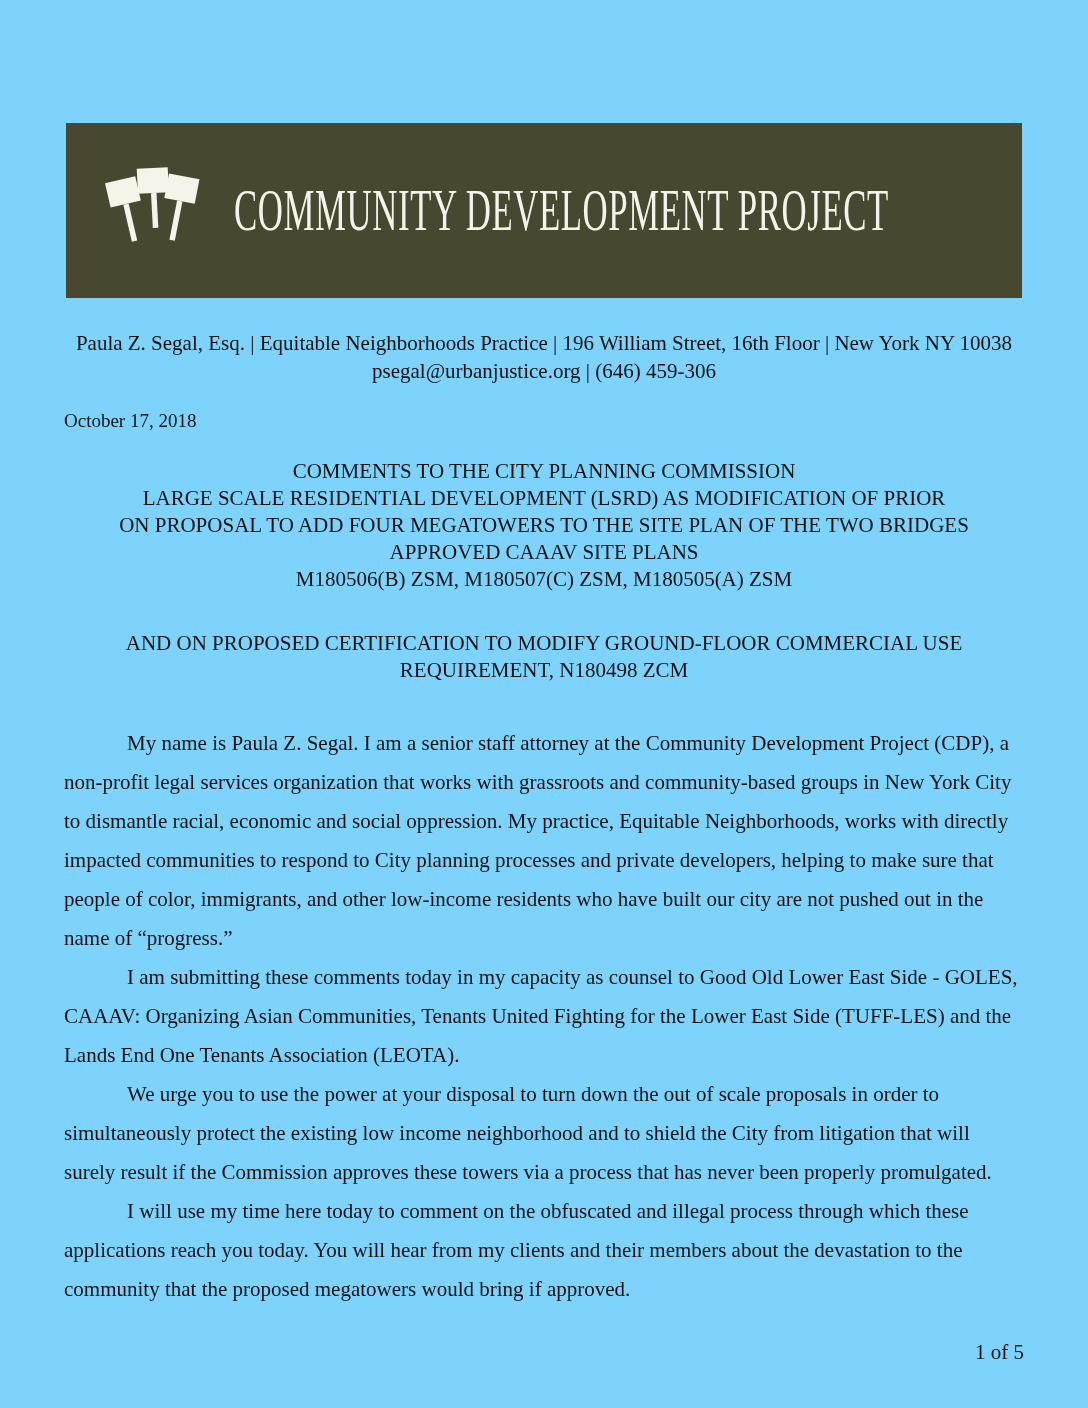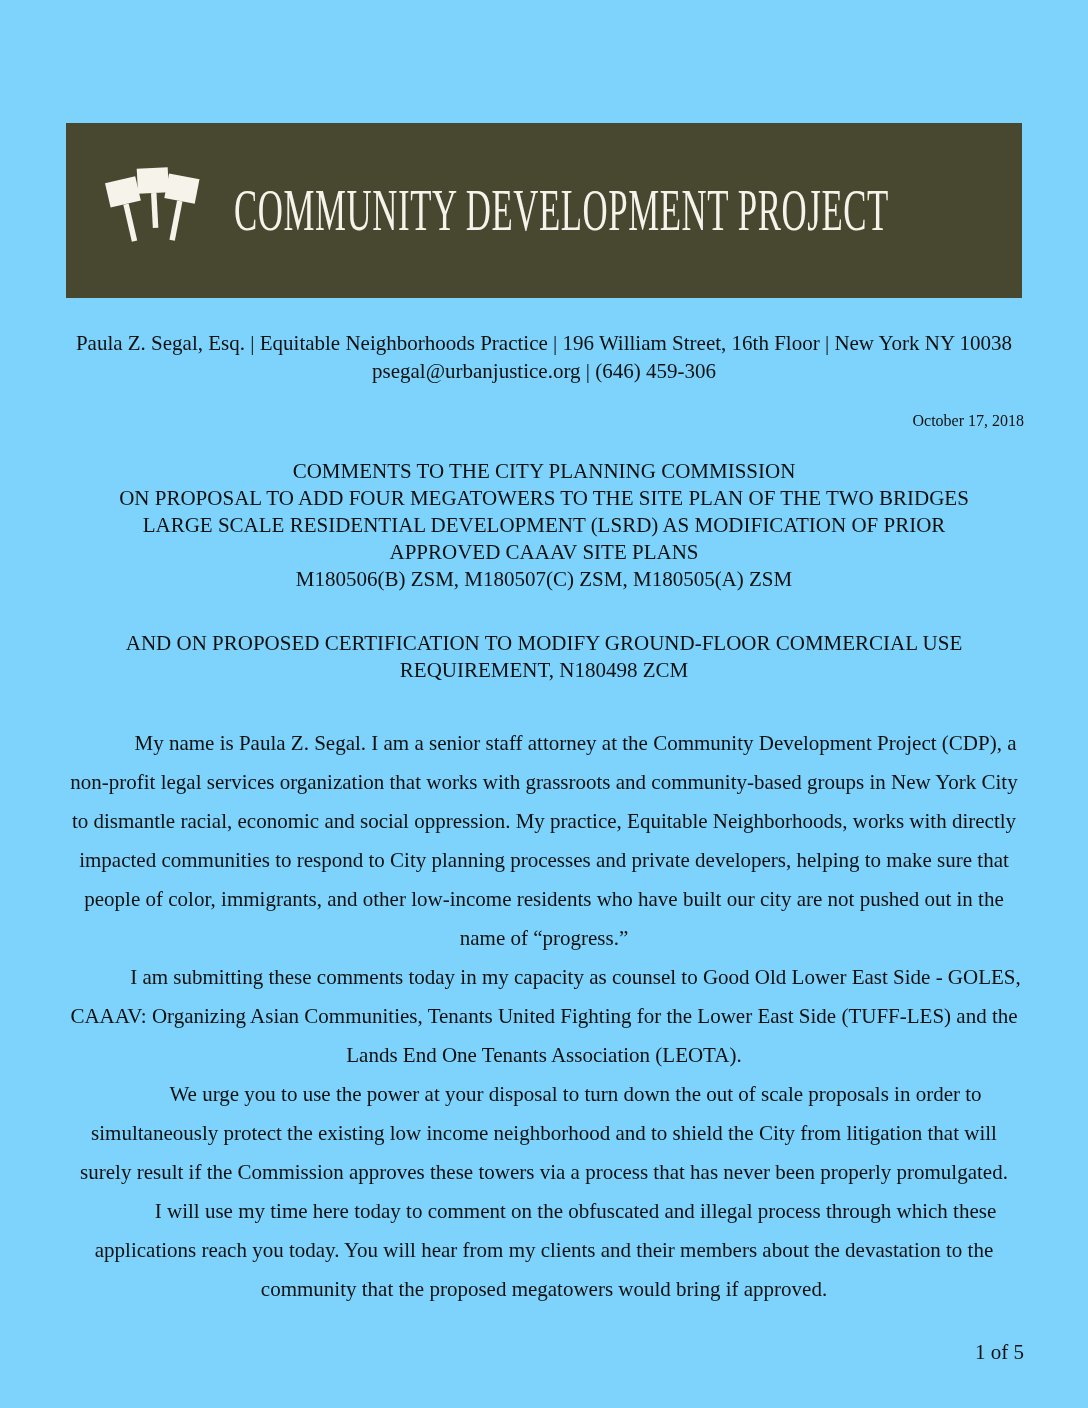--- a/index.html
+++ b/index.html
@@ -49,39 +49,39 @@
   }
   .contact {
     margin: 0 64px;
     padding-top: 329px; 
     text-align: center;
     font-size: 21px;
     line-height: 28px;
   }
   .date-line {
     margin: 22px 64px 16px 64px;
-    text-align: right;
-    font-size: 16px;
+    text-align: left;
+    font-size: 19px;
     line-height: 27px;
   }
   .heading-block {
     margin: 24px 64px 0 64px;
     text-align: center;
     font-weight: 400;
     font-size: 21px;
     line-height: 27px;
   }
   .heading-block.second {
     margin-top: 37px;
   }
   .body-text {
     margin: 40px 64px 0 64px;
     font-size: 21px;
     line-height: 39px;
-    text-align: center;
+    text-align: left;
   }
   .body-text p {
     margin: 0;
     text-indent: 63px;
   }
   .page-footer {
     position: absolute;
     right: 64px;
     bottom: 44px;
     font-size: 21px;
@@ -120,22 +120,22 @@
 
   <div class="contact">
     <div>Paula Z. Segal, Esq. | Equitable Neighborhoods Practice | 196 William Street, 16th Floor | New York NY 10038</div>
     <div>psegal@urbanjustice.org | (646) 459-306</div>
   </div>
 
   <div class="date-line">October 17, 2018</div>
 
   <div class="heading-block">
     <div>COMMENTS TO THE CITY PLANNING COMMISSION</div>
+    <div>LARGE SCALE RESIDENTIAL DEVELOPMENT (LSRD) AS MODIFICATION OF PRIOR</div>
     <div>ON PROPOSAL TO ADD FOUR MEGATOWERS TO THE SITE PLAN OF THE TWO BRIDGES</div>
-    <div>LARGE SCALE RESIDENTIAL DEVELOPMENT (LSRD) AS MODIFICATION OF PRIOR</div>
     <div>APPROVED CAAAV SITE PLANS</div>
     <div>M180506(B) ZSM, M180507(C) ZSM, M180505(A) ZSM</div>
   </div>
 
   <div class="heading-block second">
     <div>AND ON PROPOSED CERTIFICATION TO MODIFY GROUND-FLOOR COMMERCIAL USE</div>
     <div>REQUIREMENT, N180498 ZCM</div>
   </div>
 
   <div class="body-text">

